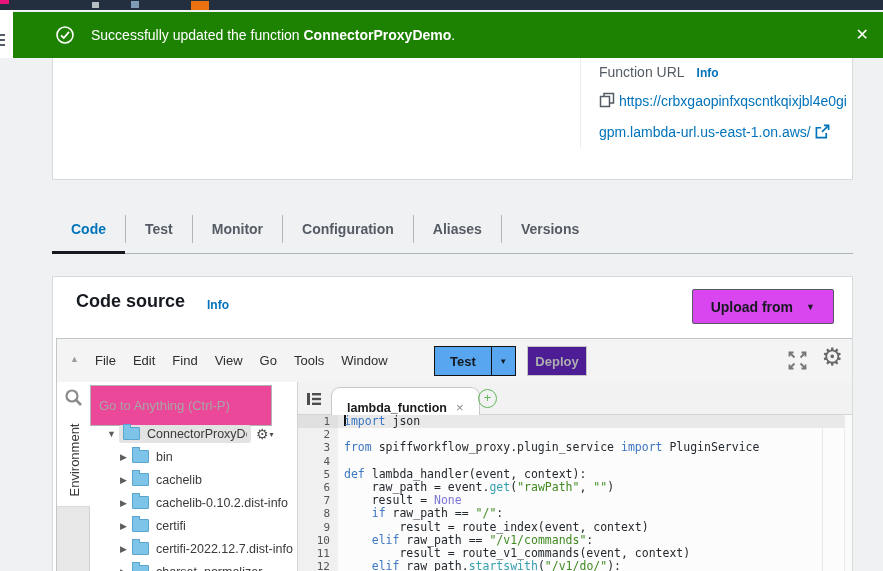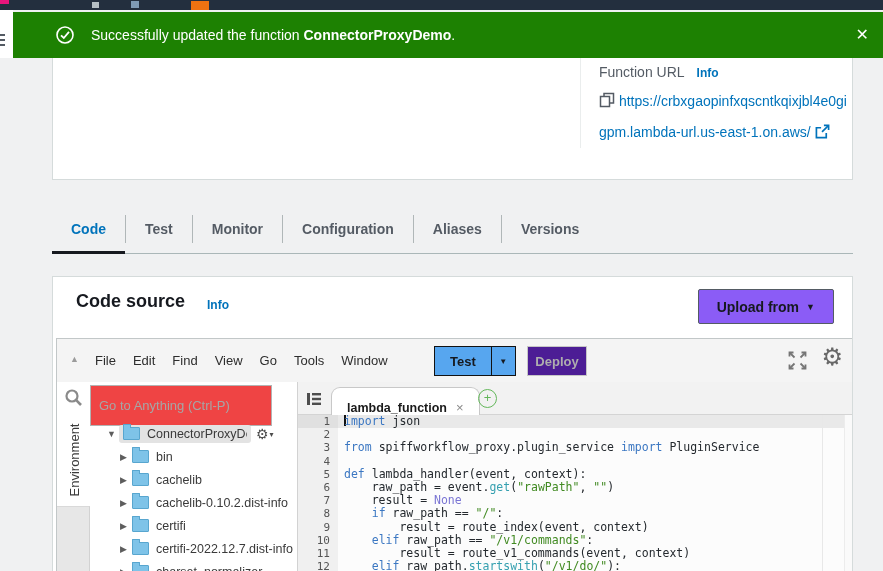--- a/index.html
+++ b/index.html
@@ -45,22 +45,22 @@
        color:#545b64;position:relative;cursor:pointer;}
   .tab.active{color:#0073bb;}
   .tab.active::after{content:"";position:absolute;left:0;right:0;bottom:-1px;height:3px;background:#16191f;}
   .tab-div{width:1px;height:28px;background:#b0b7b8;align-self:center;}
 
   
   .cs-card{position:absolute;left:52px;top:276px;width:801px;height:295px;background:#fff;
            border:1px solid #d5dbdb;border-bottom:none;box-sizing:border-box;overflow:hidden;padding-left:20px;}
   .cs-title{position:absolute;left:23px;top:14px;font-size:18px;font-weight:bold;color:#16191f;}
   .cs-info{position:absolute;left:142px;top:21px;}
-  .upload-btn{position:absolute;right:18px;top:12px;height:33px;padding:0 18px;background:#8b5cf6;
-              border:1px solid #545b64;border-radius:2px;display:flex;align-items:center;gap:7px;
+  .upload-btn{position:absolute;right:18px;top:12px;height:33px;padding:0 18px;background:#d946ef;
+              border:1px solid #545b64;border-radius:2px;display:flex;align-items:center;gap:13px;
               font-size:14px;font-weight:bold;color:#16191f;cursor:pointer;}
   .upload-btn .dd{font-size:9px;}
 
   
   .editor{position:absolute;left:3px;top:61px;width:798px;height:240px;border:1px solid #c2c7c8;
           box-sizing:border-box;background:#fff;}
   .menubar{position:absolute;left:0;top:0;right:0;height:43px;background:#f4f4f4;border-bottom:1px solid #dadada;}
   .collapse-tri{position:absolute;left:13px;top:15px;font-size:9px;color:#9b9b9b;cursor:pointer;}
   .menus{position:absolute;left:38px;top:0;height:42px;display:flex;align-items:center;gap:17px;
          font-size:13px;color:#2d2d2d;}
@@ -83,21 +83,21 @@
   .rail{position:absolute;left:0;top:0;width:33px;bottom:0;}
   .search-glass{position:absolute;left:7px;top:6px;}
   .env-tab{position:absolute;left:0;top:32px;width:33px;height:92px;background:#fff;cursor:pointer;}
   .env-tab span{position:absolute;left:50%;top:50%;transform:translate(-50%,-50%) rotate(-90deg);
                 font-size:13px;color:#3a3a3a;white-space:nowrap;}
   .rail-rest{position:absolute;left:0;top:124px;width:32px;bottom:0;background:#e7e7e7;
              border-right:1px solid #d2d2d2;border-top:1px solid #d9d9d9;}
 
   
   .search-input{position:absolute;left:33px;top:3px;width:182px;height:41px;border:1px solid #b3b3b3;
-                box-sizing:border-box;font-size:13px;color:#333;padding:0 8px;outline:none;background:#ef4444;
+                box-sizing:border-box;font-size:13px;color:#333;padding:0 8px;outline:none;background:#ec4899;
                 font-family:"Liberation Sans", sans-serif;}
   .search-input::placeholder{color:#a6a6a6;}
   .tree{position:absolute;left:34px;top:40px;width:206px;bottom:0;overflow:hidden;}
   .tree-row{display:flex;align-items:center;height:23px;font-size:12.5px;color:#3a3a3a;cursor:pointer;}
   .tree-row.root{padding-left:16px;}
   .tree-row.child{padding-left:29px;}
   .tri{font-size:9px;color:#5d5d5d;width:12px;flex:none;}
   .folder{flex:none;position:relative;width:15px;height:11px;background:#7ec3e8;border:1px solid #58a6cf;
           border-radius:1px;margin-right:7px;}
   .folder::before{content:"";position:absolute;left:-1px;top:-4px;width:6px;height:3px;background:#7ec3e8;

